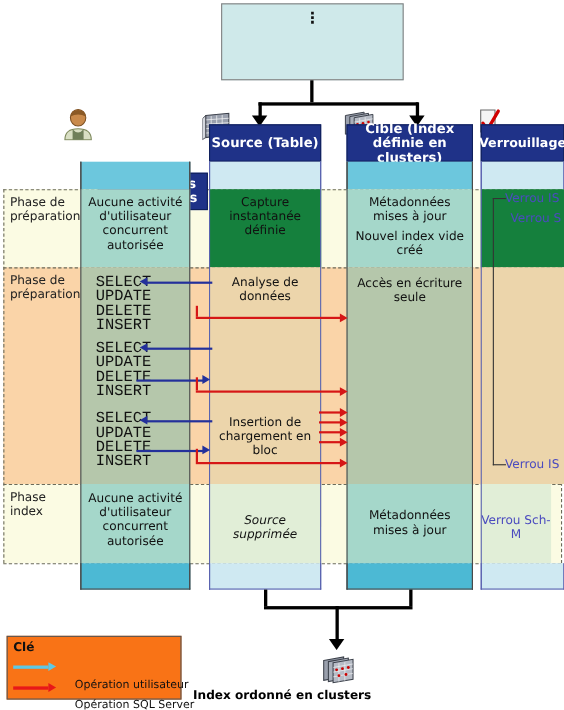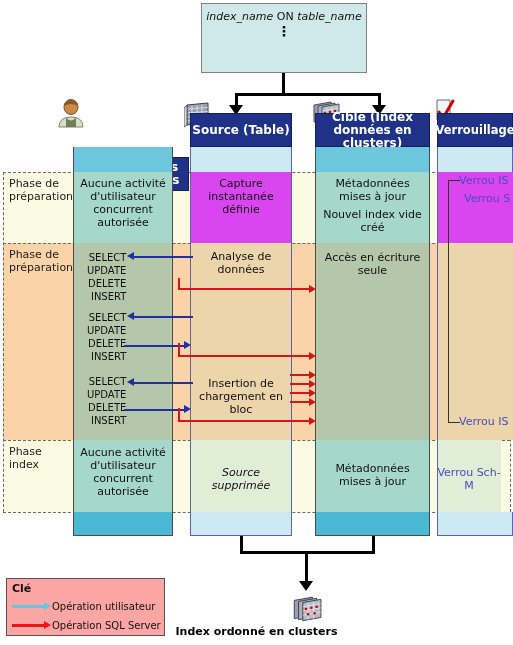--- a/index.html
+++ b/index.html
@@ -58,21 +58,21 @@
 
   
   .tint-cap-teal  { background:#6cc7dd; border-left:1px solid #4a4a4a; border-right:1px solid #4a4a4a; }
   .tint-prep-teal { background:#a5d7ca; }
   .tint-gen-teal  { background:#b5c7ab; }
   .tint-final-teal{ background:#a5d7ca; }
   .tint-foot-teal { background:#4cb9d4; border:1px solid #4a4a4a; border-top:none; }
 
   
   .tint-cap-pale  { background:#cfe9f2; border-left:1px solid #5a63b0; border-right:1px solid #5a63b0; }
-  .tint-prep-pale { background:#d946ef; }
+  .tint-prep-pale { background:#15803d; }
   .tint-gen-pale  { background:#ecd5ab; }
   .tint-final-pale{ background:#e1eed7; }
   .tint-foot-pale { background:#cfe9f2; border:1px solid #5a63b0; border-top:none; }
 
   .cell-text {
     position:absolute; left:0; width:100%;
     text-align:center; font-size:11px; color:#111; line-height:13px;
   }
 
   
@@ -82,62 +82,60 @@
   .ln { position:absolute; }
   .hline-blue { height:0; border-top:2px solid #23309b; }
   .hline-red  { height:0; border-top:2px solid #d61616; }
   .vline-red  { width:0;  border-left:2px solid #d61616; }
   .arrowhead { position:absolute; width:0; height:0; }
   .ah-left-blue  { border-top:4px solid transparent; border-bottom:4px solid transparent; border-right:7px solid #23309b; }
   .ah-right-blue { border-top:4px solid transparent; border-bottom:4px solid transparent; border-left:7px solid #23309b; }
   .ah-right-red  { border-top:4px solid transparent; border-bottom:4px solid transparent; border-left:7px solid #d61616; }
 
   .op-label {
-    position:absolute; font-size:10px; color:#111; line-height:13px;
+    position:absolute; font-size:14px; color:#111; line-height:13px;
     text-align:right;
+    font-family:Liberation Mono, monospace;
   }
 
   
   .bracket { position:absolute; border:1px solid #333; border-right:none; }
   .lock-txt { position:absolute; font-size:11px; color:#4b4bbf; white-space:nowrap; }
 
   
   .blk-v { position:absolute; width:3px; background:#000; }
   .blk-h { position:absolute; height:3px; background:#000; }
   .blk-head-down {
     position:absolute; width:0; height:0;
     border-left:7px solid transparent; border-right:7px solid transparent;
     border-top:10px solid #000;
   }
 
   
   #legend {
     left:6px; top:578px; width:159px; height:58px;
-    background:#fca5a5; border:1px solid #555;
+    background:#f97316; border:1px solid #555;
     font-size:10px; color:#111;
   }
   #legend .lg-title { position:absolute; left:5px; top:3px; font-weight:bold; font-size:11px; }
   .lg-row { position:absolute; left:5px; }
   .lg-line { position:absolute; height:0; width:32px; }
   .lg-head { position:absolute; width:0; height:0; border-top:4px solid transparent; border-bottom:4px solid transparent; }
-  .lg-text { position:absolute; left:40px; font-size:10px; white-space:nowrap; }
+  .lg-text { position:absolute; left:56px; font-size:10px; white-space:nowrap;margin-top:16px; }
 
   
   #bottom-caption {
     left:0; top:625px; width:513px; text-align:center;
     font-size:11px; font-weight:bold; color:#000;
   }
 </style>
 </head>
 <body>
 
 <div class="abs" id="stmt-box">
-  <div>
-    <span class="ital">index_name</span><span> ON </span><span class="ital">table_name</span>
-  </div>
   <div id="stmt-dots">⋮</div>
 </div>
 
 <div class="blk-v" style="left:282px; top:73px; height:20px;"></div>
 <div class="blk-h" style="left:235px; top:93px; width:145px;"></div>
 <div class="blk-v" style="left:235px; top:93px; height:14px;"></div>
 <div class="blk-head-down" style="left:229px; top:105px;"></div>
 <div class="blk-v" style="left:378px; top:93px; height:14px;"></div>
 <div class="blk-head-down" style="left:372px; top:105px;"></div>
 
@@ -242,21 +240,21 @@
     <circle cx="15" cy="13" r="1.2" fill="#c00"></circle>
       <circle cx="20" cy="12" r="1.2" fill="#c00"></circle>
     <circle cx="25" cy="11" r="1.2" fill="#c00"></circle>
       <circle cx="17" cy="18" r="1.2" fill="#c00"></circle>
     <circle cx="23" cy="17" r="1.2" fill="#c00"></circle>
   </g>
 </svg>
 <div class="col-header" style="left:315px; top:113px; width:115px; height:34px;">
   <div>
     <span>Cible (Index</span><br>
-    <span>données en clusters)</span>
+    <span>définie en clusters)</span>
   </div>
 </div>
 <div class="col-subcap tint-cap-teal" style="left:315px; top:147px; width:115px; height:25px;"></div>
 <div class="col-body tint-prep-teal" style="left:315px; top:172px; width:115px; height:71px;">
   <div class="cell-text" style="top:5px; padding:0 6px;">Métadonnées mises à jour</div>
   <div class="cell-text" style="top:36px; padding:0 6px;">Nouvel index vide créé</div>
 </div>
 <div class="col-body tint-gen-teal" style="left:315px; top:243px; width:115px; height:197px;">
   <div class="cell-text" style="top:8px; padding:0 6px;">Accès en écriture seule</div>
 </div>

